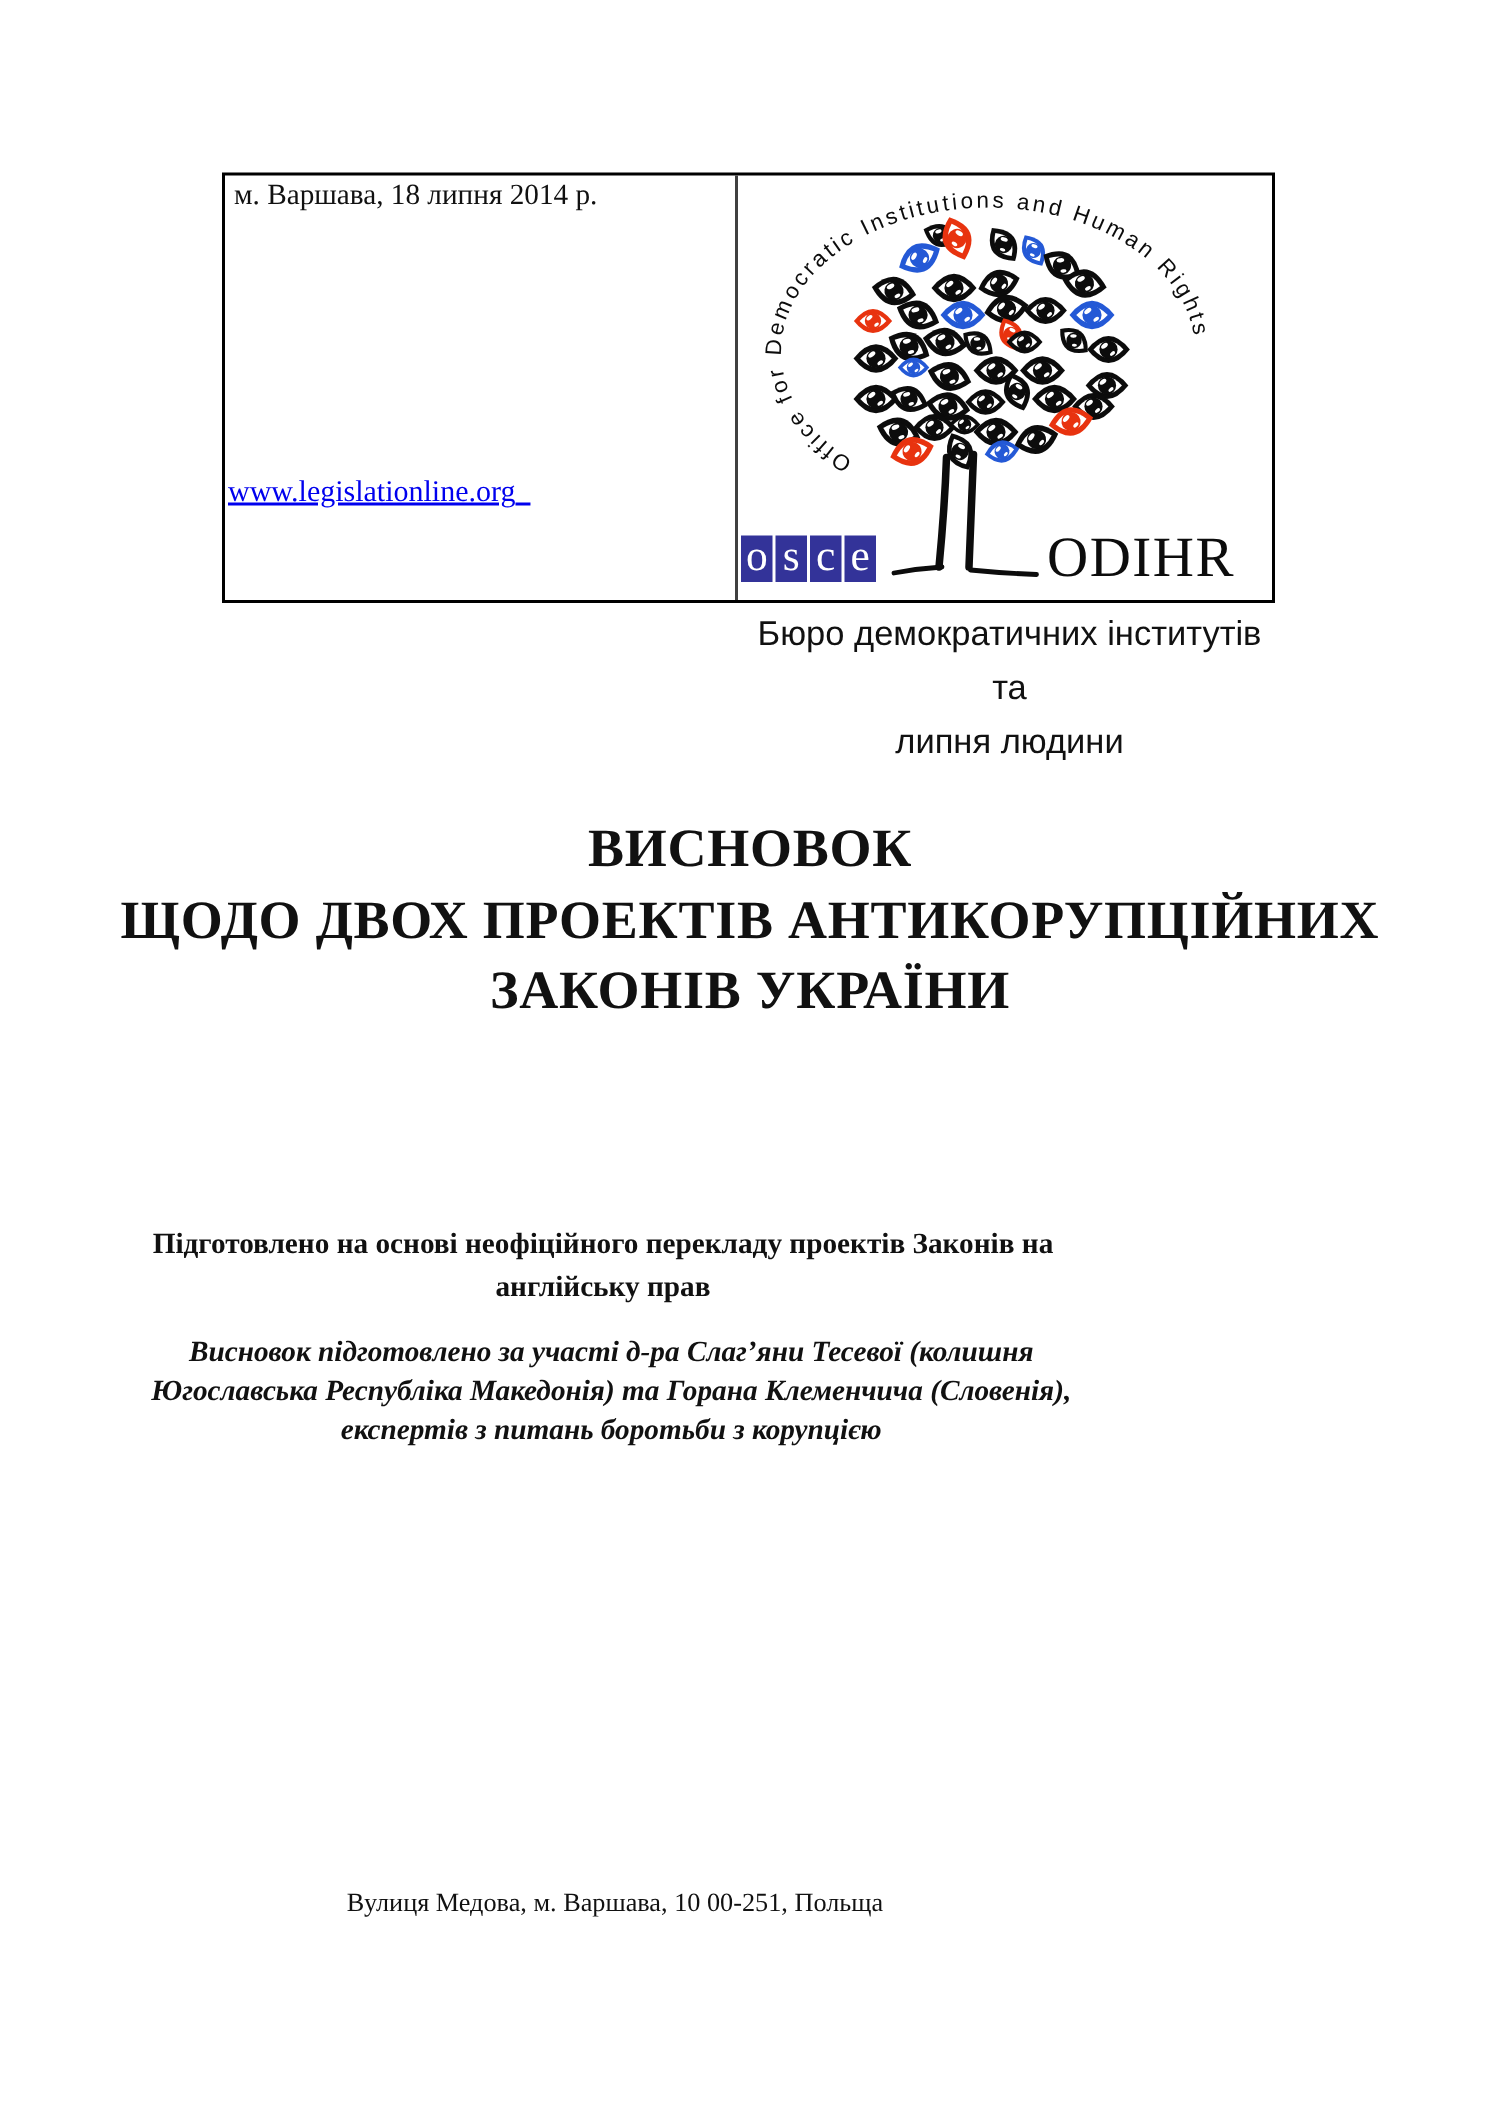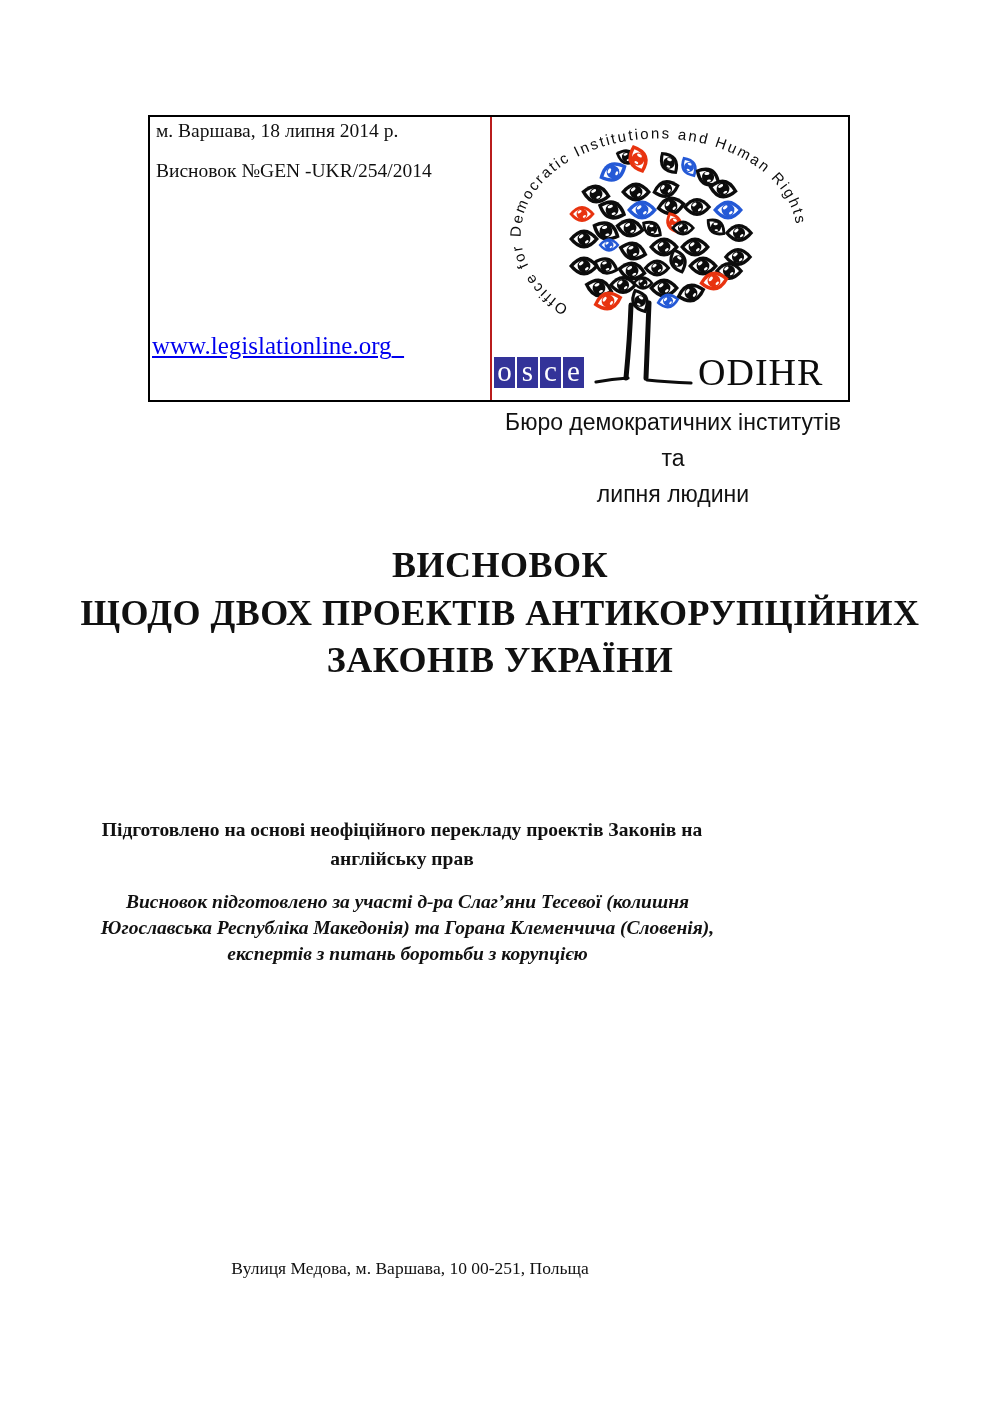--- a/index.html
+++ b/index.html
@@ -7,26 +7,26 @@
   .page {
     position:relative; width:1000px; height:1415px; background:#ffffff;
     font-family:"Liberation Serif", serif; color:#111; overflow:hidden;
   }
   
   .header-table {
     position:absolute; left:148px; top:115px; display:flex;
     border:2px solid #000; width:702px; height:287px;
   }
   .cell-left {
-    width:342px; border-right:2px solid #b91c1c; position:relative;
+    width:342px; border-right:2px solid #404040; position:relative;
     padding:4px 20px 0 6px; font-size:19.5px;
   }
   .cell-left p { line-height:20px; margin:0 0 20px 0; white-space:nowrap; }
   .site-link {
-    position:absolute; left:2px; top:215px; font-size:25px;
+    position:absolute; left:2px; top:200px; font-size:20px;
     color:#0000ee; text-decoration:underline; white-space:pre;
   }
   .cell-right { width:356px; position:relative; }
   .cell-right svg { position:absolute; left:0; top:0; overflow:visible; }
   .arc-text {
     font-family:"Liberation Sans", sans-serif; font-size:15px;
     letter-spacing:2.1px; fill:#0c0c0c;
   }
   .osce-box { position:absolute; left:2px; top:240px; display:flex; gap:2px; }
   .osce-cell {
@@ -62,21 +62,20 @@
   }
 </style>
 </head>
 <body>
 
 <div class="page">
 
   <div class="header-table">
     <div class="cell-left">
       <p>м. Варшава, 18 липня 2014 р.</p>
-      <p>Висновок №GEN -UKR/254/2014</p>
       <a class="site-link" href="#" style="color: rgb(0, 0, 238);"><span>www.legislationline.org</span>&nbsp;&nbsp;</a>
     </div>
 
     <div class="cell-right">
       <svg width="356" height="283" viewBox="0 0 356 283">
         <defs>
           <g id="eye-shape">
             <path d="M-15,0 Q0,-19 15,0 Q0,19 -15,0 Z" fill="currentColor"></path>
             <path d="M-10.5,0 Q0,-11.5 10.5,0 Q0,11.5 -10.5,0 Z" fill="#ffffff"></path>
             <circle r="6.4" fill="currentColor"></circle>

